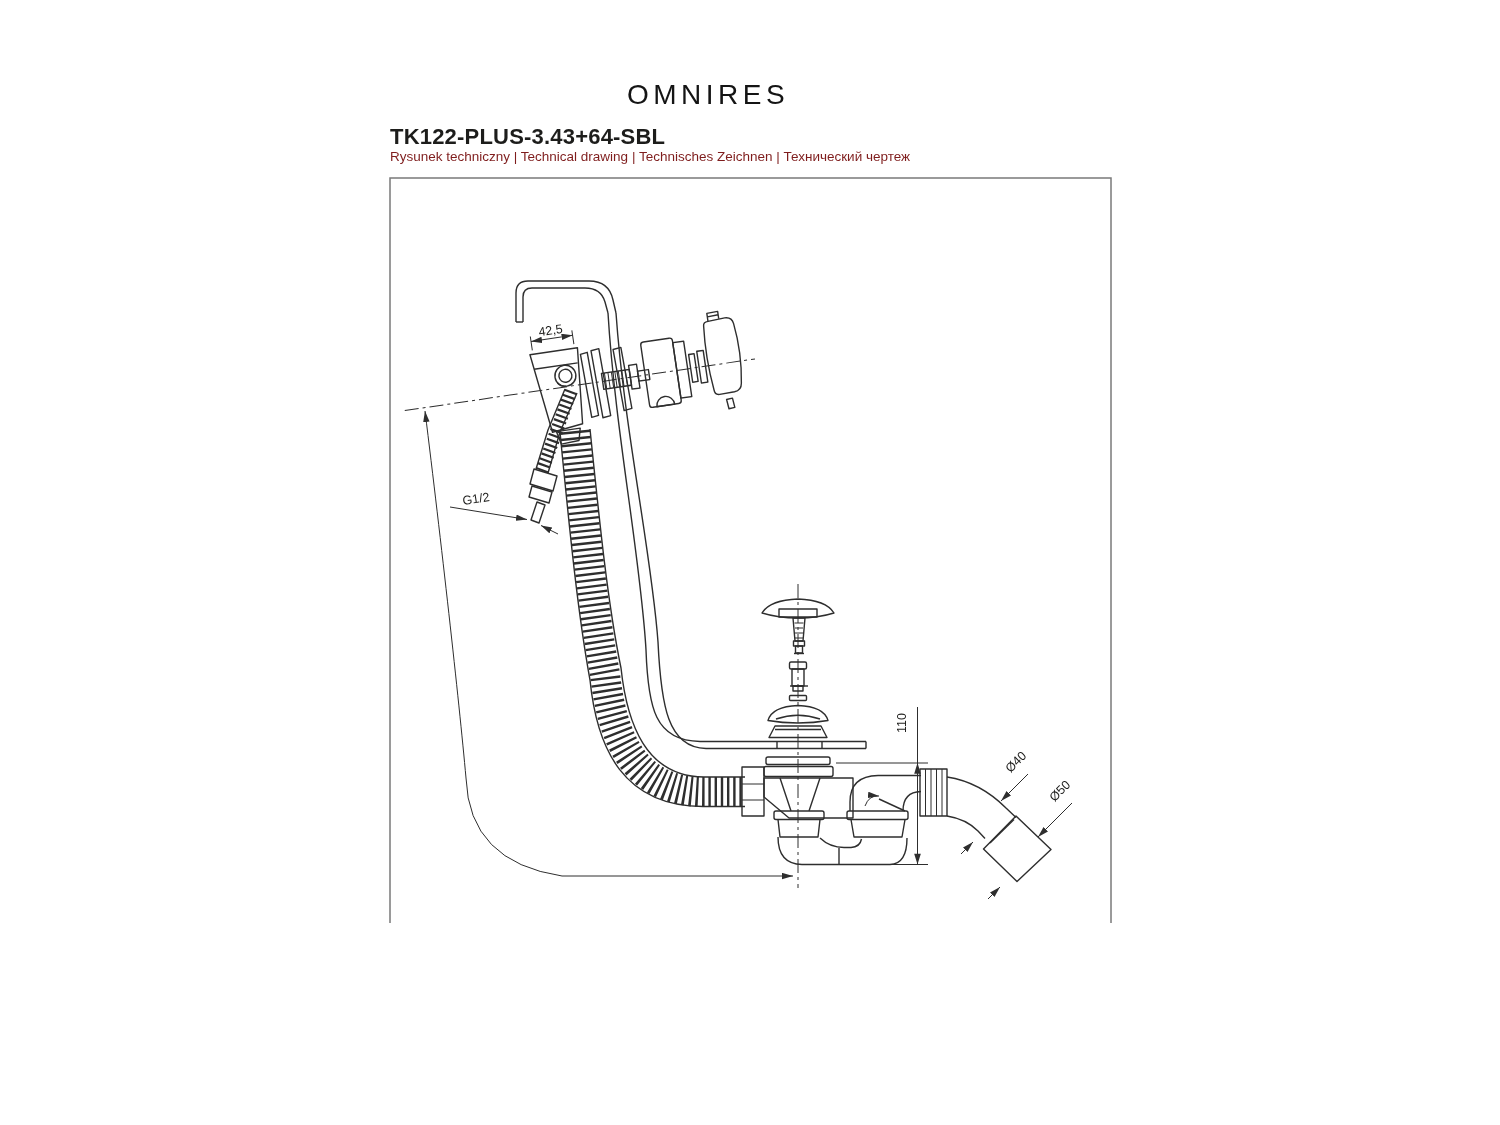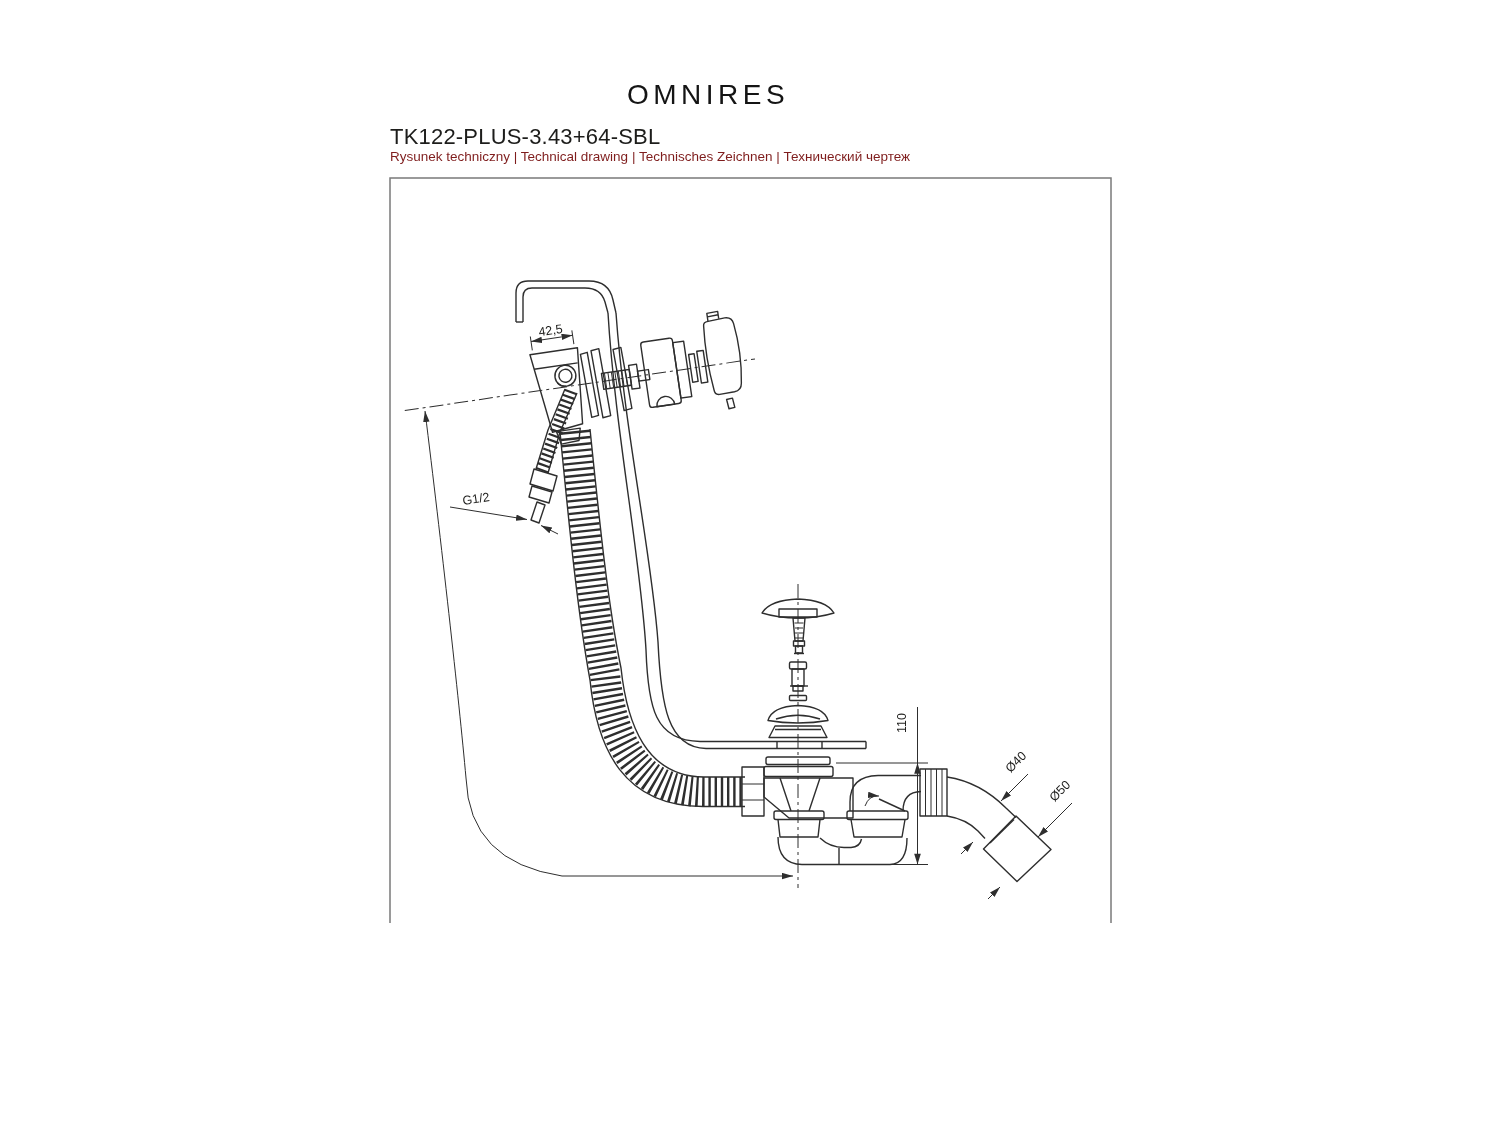--- a/index.html
+++ b/index.html
@@ -1,20 +1,20 @@
 <!DOCTYPE html>
 <html><head>
 <meta charset="utf-8">
 <style>
   html,body{margin:0;padding:0;background:#ffffff;}
   #page{position:relative;width:1500px;height:923px;background:#fff;overflow:hidden;
         font-family:"Liberation Sans",sans-serif;color:#1d1d1b;}
   .brand{position:absolute;left:708px;top:79px;transform:translateX(-50%);
          font-size:28px;font-weight:400;letter-spacing:4.5px;color:#141414;white-space:nowrap;}
-  .code{position:absolute;left:390px;top:124px;font-size:22px;font-weight:400;
+  .code{position:absolute;left:390px;top:124px;font-size:22px;font-weight:700;
         letter-spacing:.2px;color:#1d1d1b;white-space:nowrap;}
   .subtitle{position:absolute;left:390px;top:149px;font-size:13.5px;font-weight:400;
         color:#7f1d1d;white-space:nowrap;}
   svg{position:absolute;left:0;top:0;shape-rendering:geometricPrecision;}
   svg text{font-family:"Liberation Sans",sans-serif;fill:#1d1d1b;}
   .ln{stroke:#2e2e2e;stroke-width:1.4;fill:none;stroke-linejoin:round;}
   .thin{stroke:#2e2e2e;stroke-width:1;fill:none;}
   .cl{stroke:#2e2e2e;stroke-width:1;fill:none;stroke-dasharray:14 4 3 4;}
   .band30{stroke:#2e2e2e;stroke-width:30;fill:none;stroke-dasharray:2.4 3.8;}
   .band13{stroke:#2e2e2e;stroke-width:13;fill:none;stroke-dasharray:2.2 3;}

